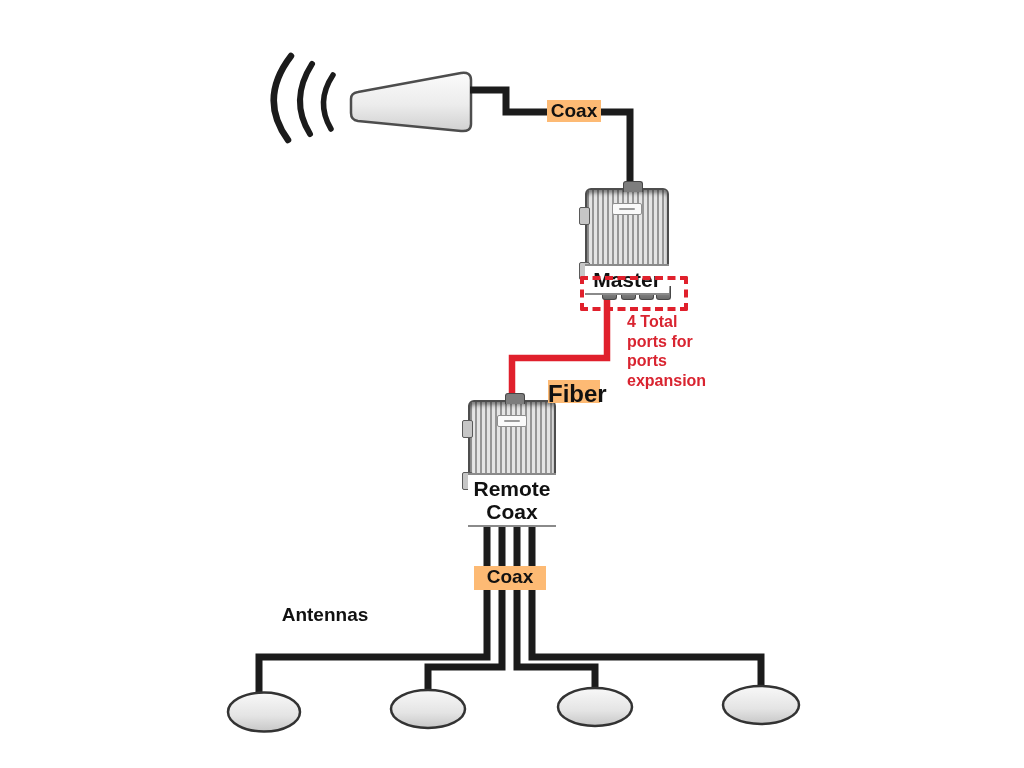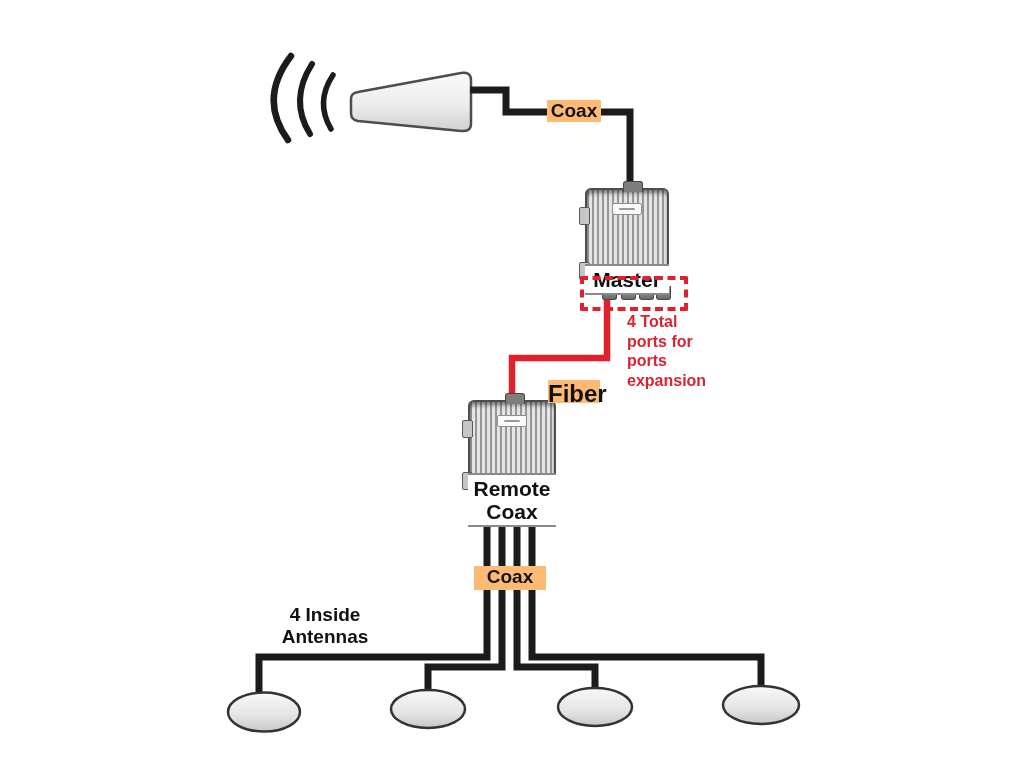--- a/index.html
+++ b/index.html
@@ -154,17 +154,16 @@
   </div>
 
 
   <div class="lbl on-line" id="coax-top-label">Coax</div>
 
   <div class="lbl on-line" id="fiber-label">Fiber</div>
 
   <div class="lbl on-line" id="coax-bottom-label">Coax</div>
 
   <div class="lbl" id="inside-antennas-label">
-    <div>4 Inside</div>
     <div>Antennas</div>
   </div>
 
 </div>
 
 </body></html>

